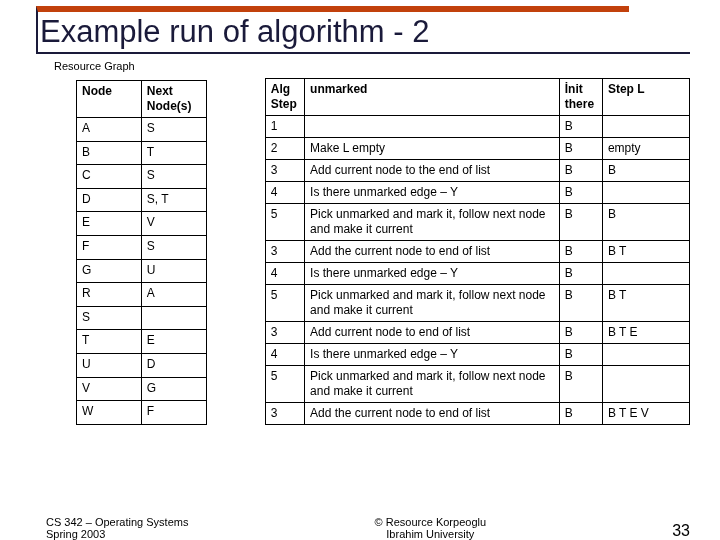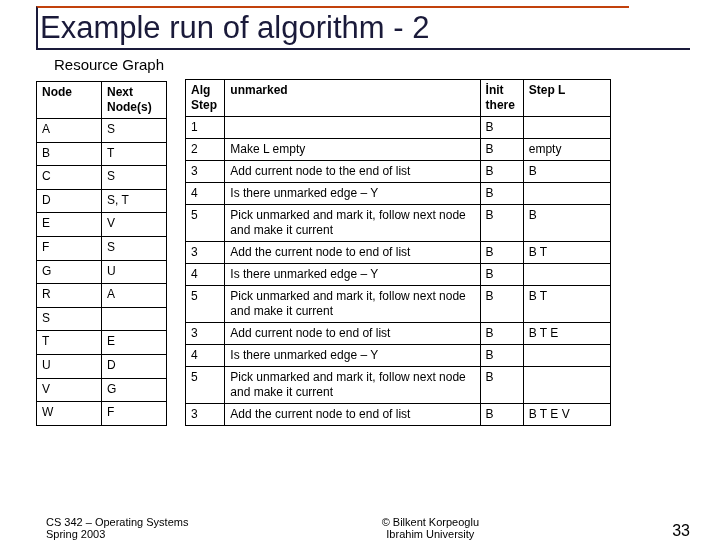--- a/index.html
+++ b/index.html
@@ -23,34 +23,35 @@
     margin-top: 6px;
     margin-bottom: 6px;
   }
   .title {
     font-size: 31px;
     color: #1a1a3a;
     font-weight: normal;
     margin: 0;
     padding: 2px 0 2px 2px;
     border-left: 2px solid #1a1a3a;
-    border-top: 2px solid #c2410c;
+    border-top: 6px solid #c2410c;
     display: inline-block;
     padding-right: 200px;
   }
   .sub {
-    font-size: 15px;
+    font-size: 11px;
     margin: 2px 0 6px 18px;
   }
   .content {
     display: flex;
     gap: 18px;
   }
   table {
     border-collapse: collapse;
+    margin-left: 40px;
   }
   th, td {
     border: 1px solid #000;
     font-size: 12px;
     text-align: left;
     padding: 3px 5px;
     vertical-align: top;
     line-height: 1.25;
   }
   th {
@@ -250,18 +251,18 @@
         </tbody>
     </table>
   </div>
 
   <div class="footer">
     <div>
       <div>CS 342 – Operating Systems</div>
       <div>Spring 2003</div>
     </div>
     <div class="center">
-      <div>© Bilkent Korpeoglu</div>
+      <div>© Resource Korpeoglu</div>
       <div>Ibrahim University</div>
     </div>
     <div class="cnum">33</div>
   </div>
 </div>
 
 </body></html>

